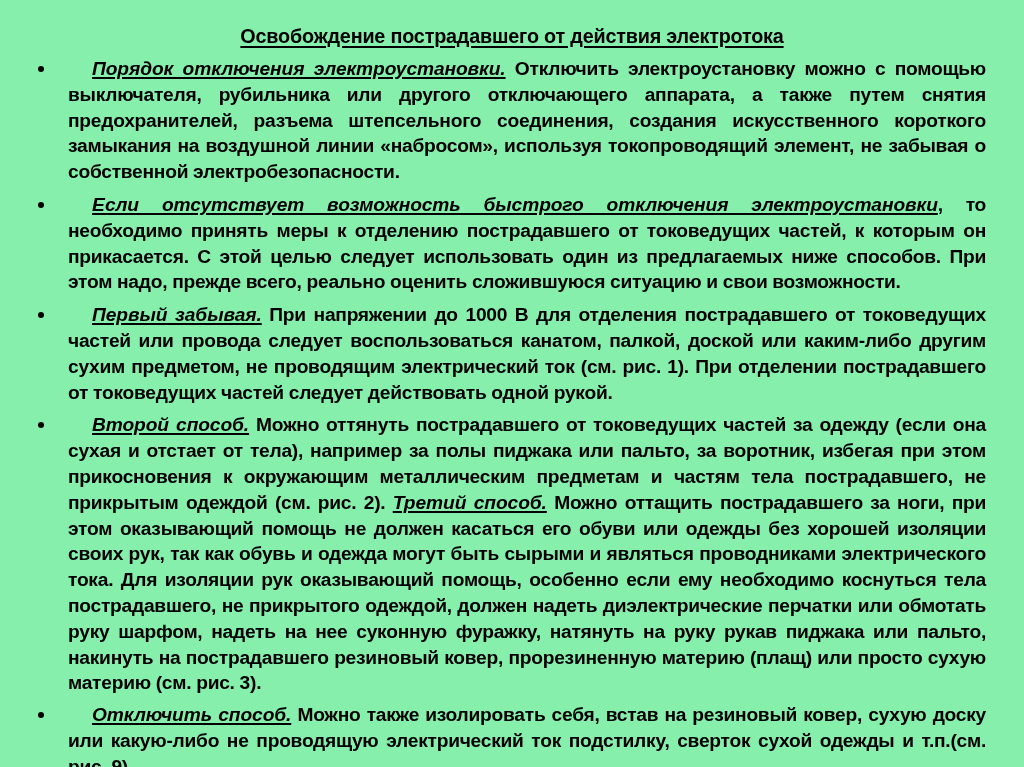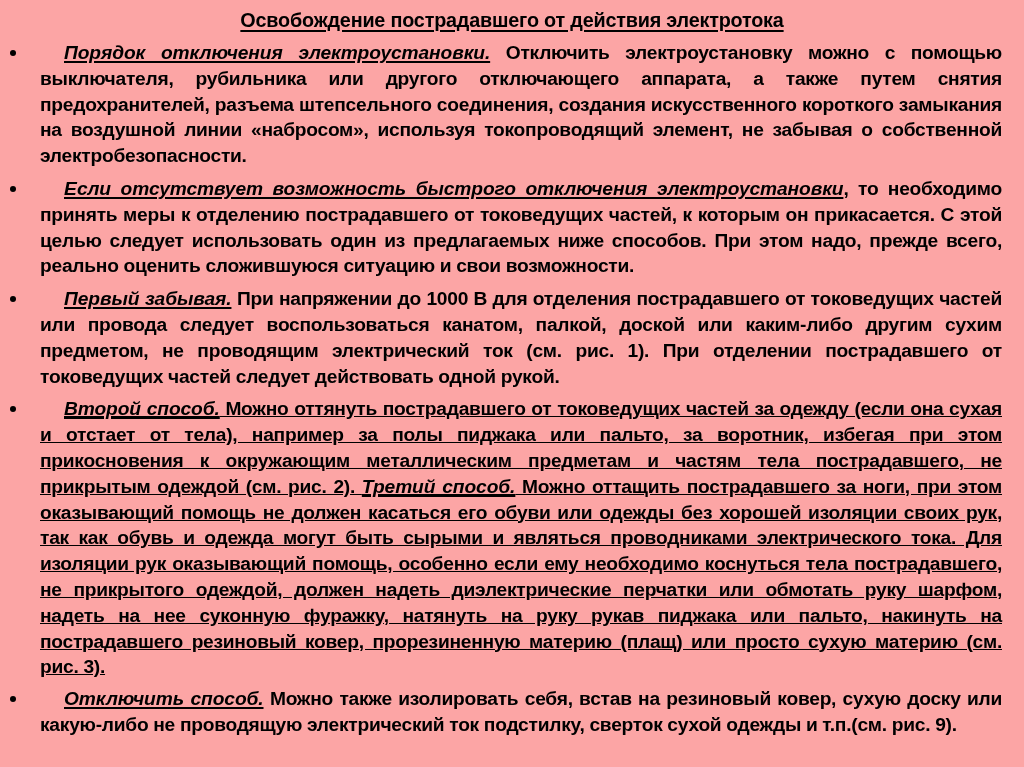--- a/index.html
+++ b/index.html
@@ -14,23 +14,23 @@
     overflow: hidden;
     font-family: "Liberation Sans", "DejaVu Sans", sans-serif;
     color: #000000;
     -webkit-font-smoothing: none;
   }
 
   .page {
     position: relative;
     width: 1024px;
     height: 767px;
-    background: #fca5a5;
+    background: #86efac;
     box-sizing: border-box;
-    padding: 0;
+    padding: 16px;
   }
 
   
   .doc-title {
     text-align: center;
     font-weight: bold;
     font-size: 20.5px;
     line-height: 25px;
     letter-spacing: -0.2px;
     text-decoration: underline;
@@ -49,21 +49,21 @@
     margin: 0;
     padding: 0;
     position: relative;
     top: 8px;
   }
 
   .bullet-item {
     position: relative;
     padding-left: 40px;
     padding-right: 22px;
-    margin: 0 0 7px 0;
+    margin: 0 0 7px 12px;
     font-weight: bold;
     font-size: 19.2px;
     line-height: 25.8px;
     text-align: justify;
     text-justify: inter-word;
     letter-spacing: -0.25px;
     word-spacing: -0.2px;
     text-indent: 24px;
     hyphens: manual;
   }
@@ -90,21 +90,20 @@
     font-weight: bold;
     text-decoration: underline;
     text-underline-offset: 2px;
     text-decoration-thickness: 2px;
     letter-spacing: -0.1px;
   }
 
   
   .bullet-item.long {
     margin-bottom: 6px;
-    text-decoration: underline;
   }
   .bullet-item.tight {
     margin-bottom: 5px;
   }
 </style>
 </head>
 <body>
 
 <div class="page">
 

